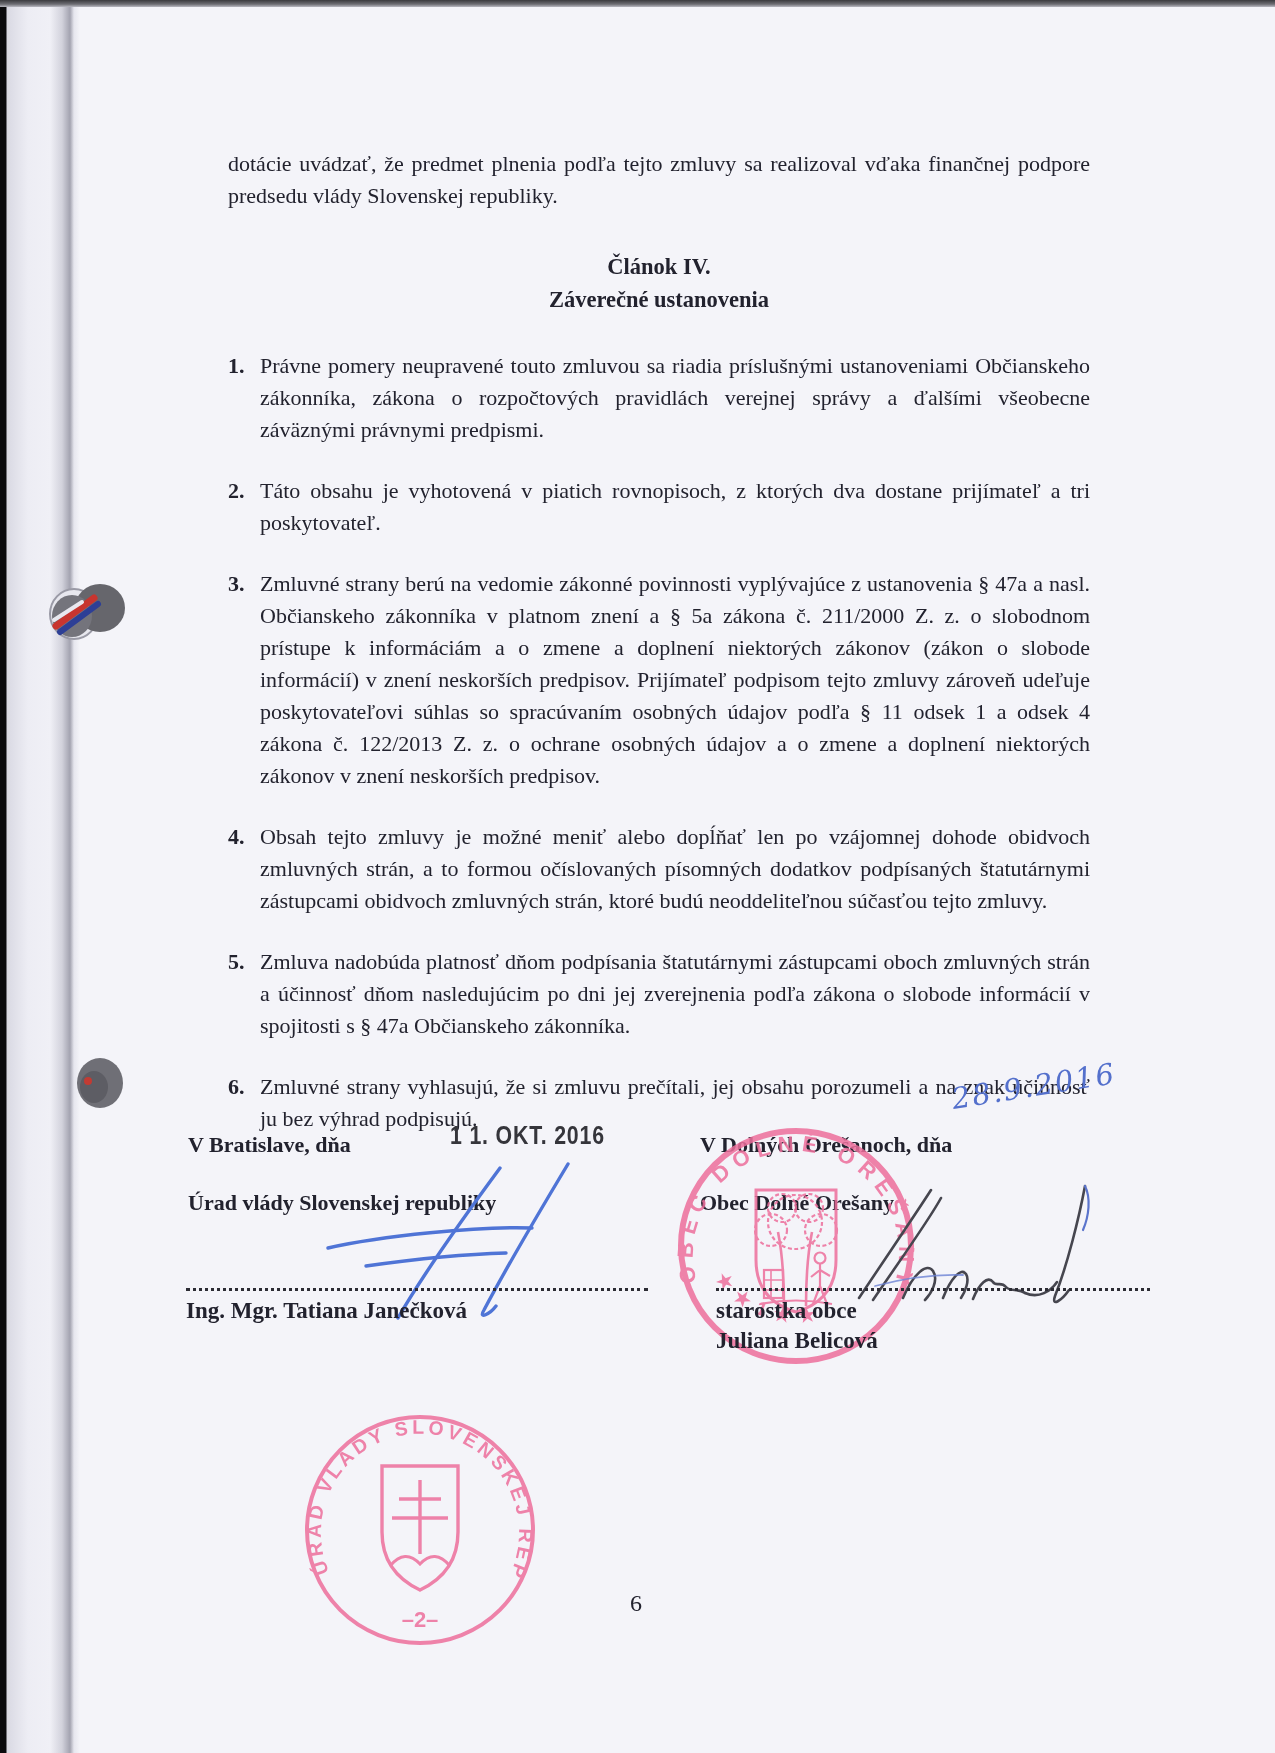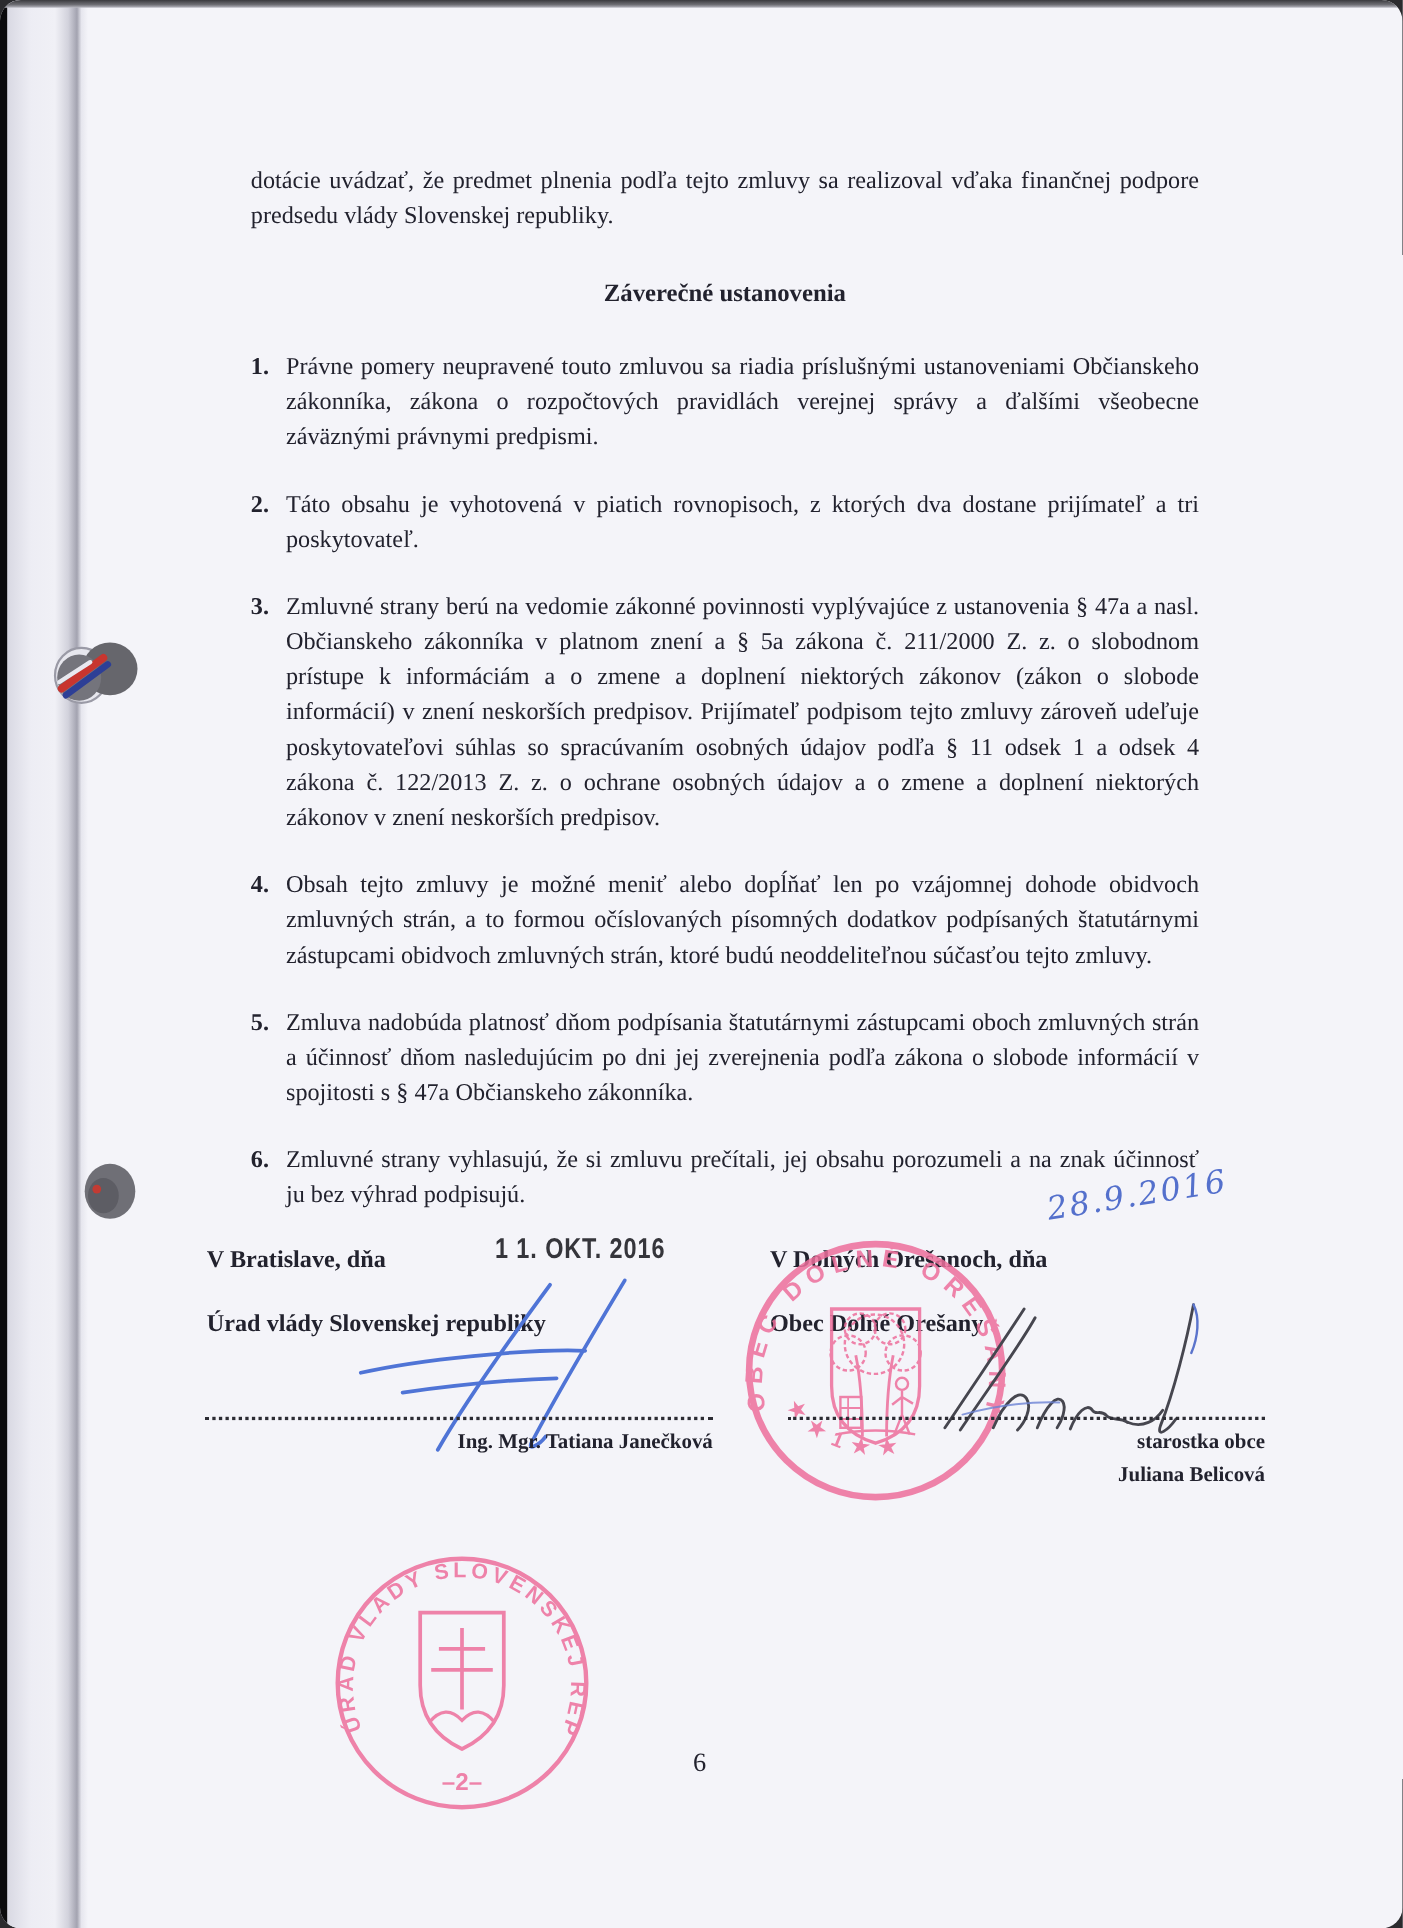--- a/index.html
+++ b/index.html
@@ -1,19 +1,19 @@
 <!DOCTYPE html>
 <html><head>
 <meta charset="utf-8">
 <style>
   html,body{margin:0;padding:0;background:#2b2b2e;}
   .page{
     position:relative;width:1275px;height:1753px;margin:0 auto;
     background:#f4f4f9;overflow:hidden;
-    font-family:"Liberation Serif",serif;color:#22222e;border-radius:19px;
+    font-family:"Liberation Serif",serif;color:#22222e;
   }
   
   .scan-top{position:absolute;left:0;top:0;width:100%;height:7px;
     background:linear-gradient(180deg,#3a3a3e 0%,#6e6e74 60%,#b9b9c2 100%);z-index:5;}
   .scan-left{position:absolute;left:0;top:0;width:80px;height:100%;z-index:4;
     background:linear-gradient(90deg,#0b0b0d 0px,#0b0b0d 6px,#d9d9e3 7px,#ededf4 28px,
       #f0f0f6 50px,#d2d2dc 62px,#a3a3b0 70px,#e6e6ee 74px,rgba(244,244,249,0) 80px);}
   .hole{position:absolute;z-index:6;}
 
   
@@ -29,21 +29,21 @@
   
   .abs{position:absolute;}
   .b{font-weight:bold;margin-top:40px;}
   .place{font-size:22px;}
   .org{font-size:22px;}
   .datestamp{font-family:"Liberation Sans",sans-serif;font-weight:600;font-size:26px;
     color:#35353b;letter-spacing:1px;transform:scaleX(.82);transform-origin:left;}
   .handdate{font-family:"DejaVu Serif",serif;font-style:italic;font-size:29px;
     color:#5470cc;letter-spacing:2px;transform:rotate(-9deg);transform-origin:left;}
   .dotline{border-bottom:3px dotted #2c2c34;height:0;}
-  .sigblock{text-align:right;font-weight:bold;font-size:19px;line-height:30px;}
+  .sigblock{text-align:left;font-weight:bold;font-size:23px;line-height:30px;}
   .pagenum{font-size:24px;}
   svg text{font-family:"Liberation Sans",sans-serif;}
 </style>
 </head>
 <body>
 
 <div class="page">
 
   <div class="scan-top"></div>
   <div class="scan-left"></div>
@@ -59,20 +59,21 @@
   <svg class="hole" style="left:58px;top:1045px;" width="90" height="80">
     <ellipse cx="42" cy="38" rx="23" ry="25" fill="#6f6f76"></ellipse>
     <ellipse cx="36" cy="42" rx="14" ry="16" fill="#5d5d64"></ellipse>
     <circle cx="30" cy="36" r="4" fill="#c23b33"></circle>
   </svg>
 
   <div class="content">
     <p class="intro">dotácie uvádzať, že predmet plnenia podľa tejto zmluvy sa realizoval vďaka finančnej podpore predsedu vlády Slovenskej republiky.</p>
 
     <div class="heading">
+      <div>Článok IV.</div>
       <div>Záverečné ustanovenia</div>
     </div>
 
     <ol class="clauses">
       <li class="clause">
         <span class="num">1.</span>
         <span class="txt">Právne pomery neupravené touto zmluvou sa riadia príslušnými ustanoveniami Občianskeho zákonníka, zákona o rozpočtových pravidlách verejnej správy a ďalšími všeobecne záväznými právnymi predpismi.</span>
       </li>
       <li class="clause">
         <span class="num">2.</span>

